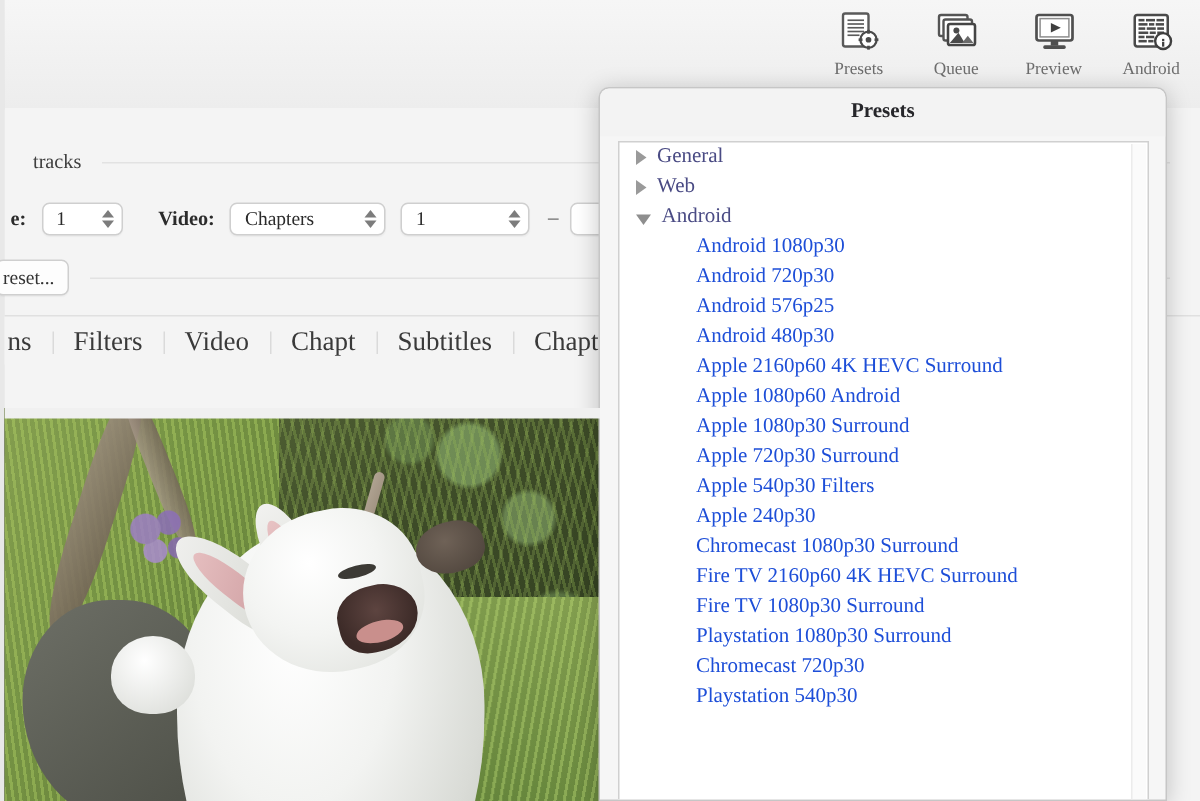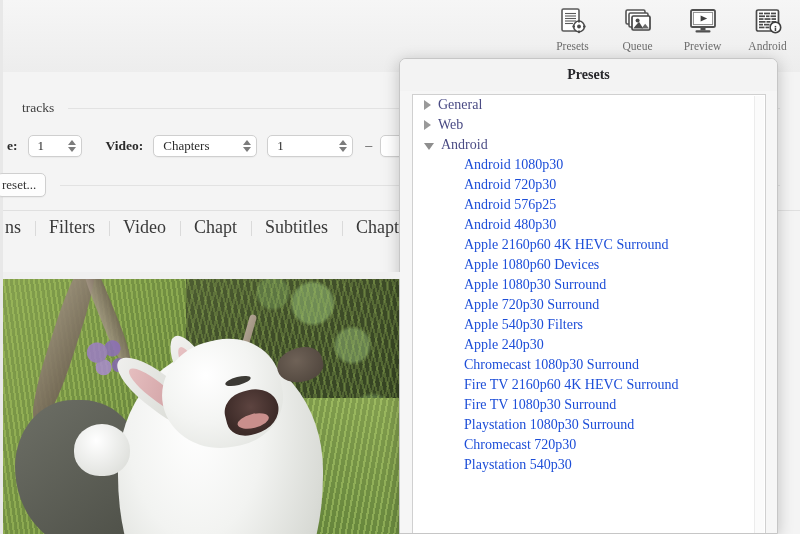--- a/index.html
+++ b/index.html
@@ -694,21 +694,21 @@
           </div>
           <div class="preset-group">
             <span class="tri expanded"></span>
             <span class="group-label">Android</span>
           </div>
           <div class="preset-item">Android 1080p30</div>
           <div class="preset-item">Android 720p30</div>
           <div class="preset-item">Android 576p25</div>
           <div class="preset-item">Android 480p30</div>
           <div class="preset-item">Apple 2160p60 4K HEVC Surround</div>
-          <div class="preset-item">Apple 1080p60 Devices</div>
+          <div class="preset-item">Apple 1080p60 Android</div>
           <div class="preset-item">Apple 1080p30 Surround</div>
           <div class="preset-item">Apple 720p30 Surround</div>
           <div class="preset-item">Apple 540p30 Filters</div>
           <div class="preset-item">Apple 240p30</div>
           <div class="preset-item">Chromecast 1080p30 Surround</div>
           <div class="preset-item">Fire TV 2160p60 4K HEVC Surround</div>
           <div class="preset-item">Fire TV 1080p30 Surround</div>
           <div class="preset-item">Playstation 1080p30 Surround</div>
           <div class="preset-item">Chromecast 720p30</div>
           <div class="preset-item">Playstation 540p30</div>

